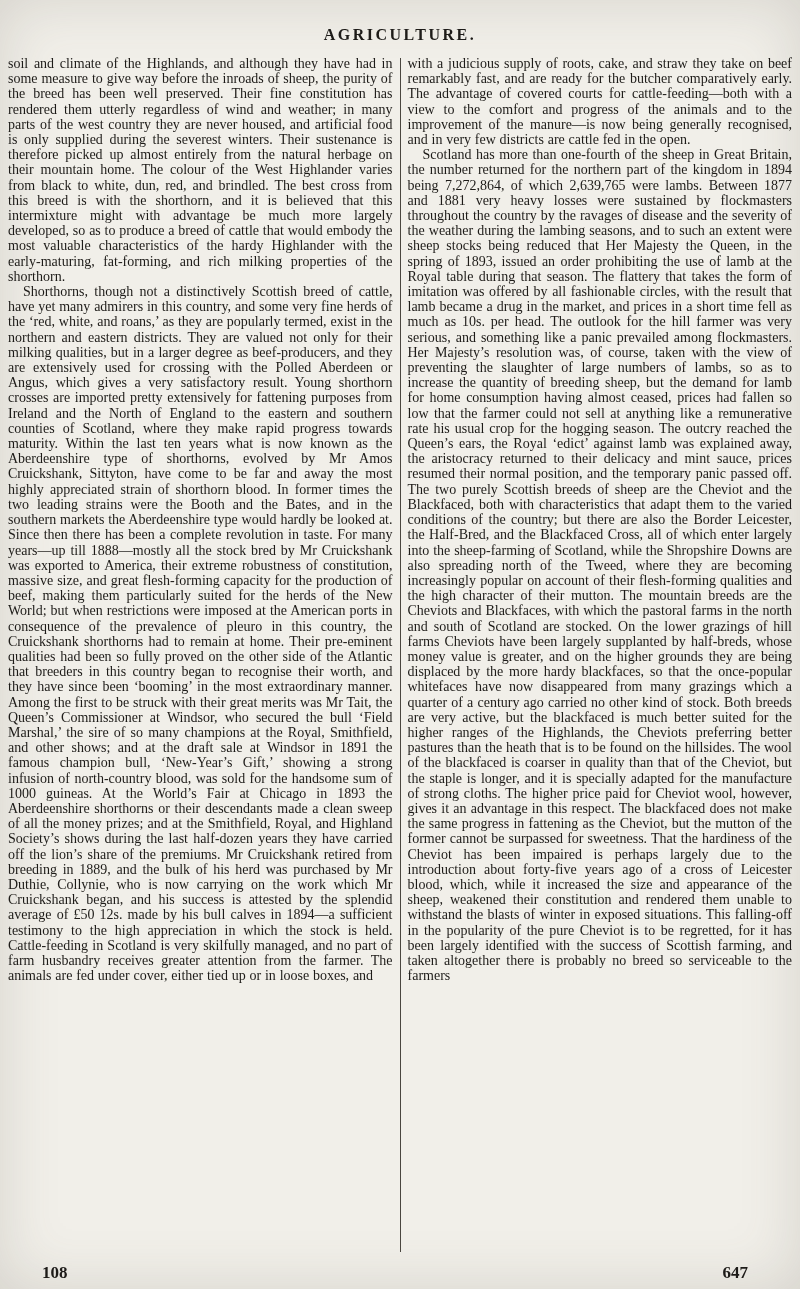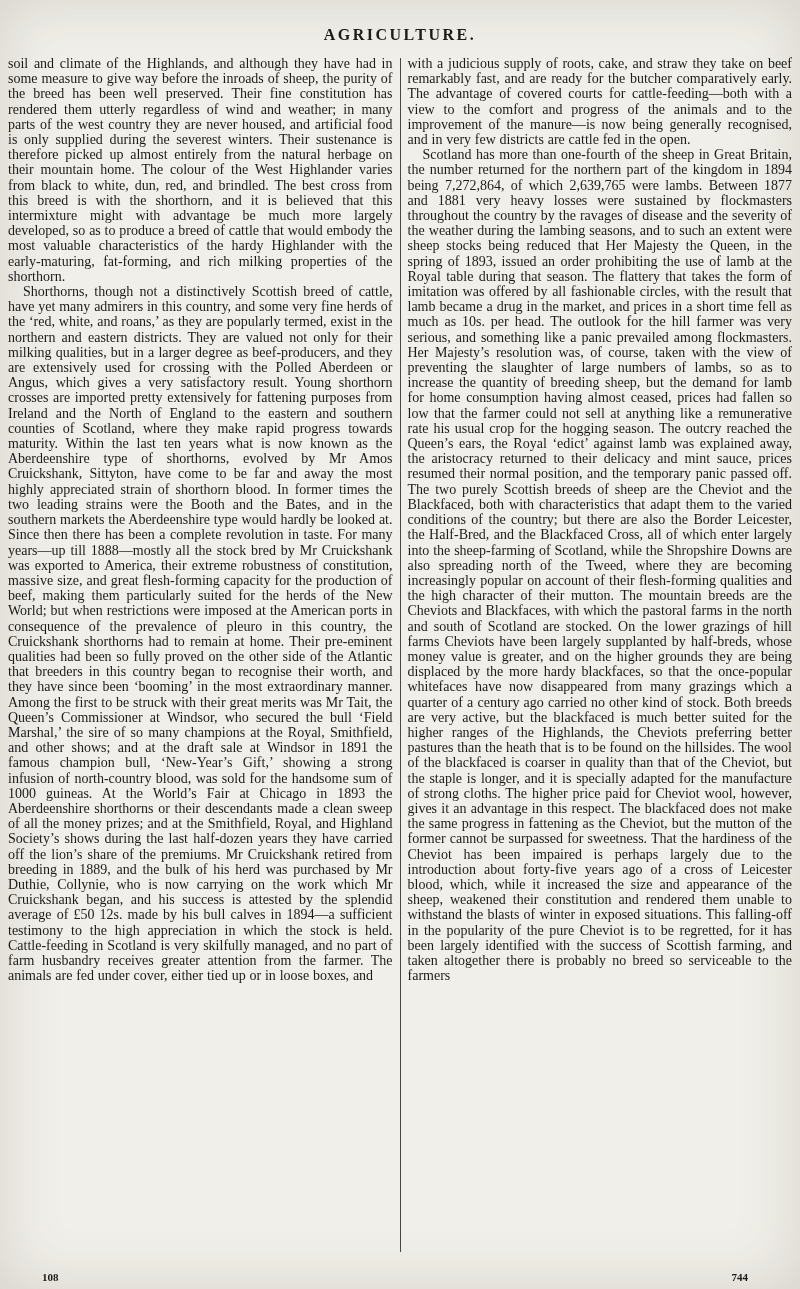--- a/index.html
+++ b/index.html
@@ -57,21 +57,21 @@
     text-indent: 15px;
   }
   .footer {
     position: absolute;
     bottom: 6px;
     left: 0;
     right: 0;
     display: flex;
     justify-content: space-between;
     padding: 0 52px 0 42px;
-    font-size: 11px;
+    font-size: 17px;
     font-weight: bold;
   }
 </style>
 </head>
 <body>
 
 <div class="page">
 
   <div class="running-head">AGRICULTURE.</div>
 
@@ -82,16 +82,16 @@
       </div>
     <div class="divider"></div>
     <div class="column column-right">
         <p>with a judicious supply of roots, cake, and straw they take on beef remarkably fast, and are ready for the butcher comparatively early.  The advantage of covered courts for cattle-feeding—both with a view to the comfort and progress of the animals and to the improvement of the manure—is now being generally recognised, and in very few districts are cattle fed in the open.</p>
         <p>Scotland has more than one-fourth of the sheep in Great Britain, the number returned for the northern part of the kingdom in 1894 being 7,272,864, of which 2,639,765 were lambs.  Between 1877 and 1881 very heavy losses were sustained by flockmasters throughout the country by the ravages of disease and the severity of the weather during the lambing seasons, and to such an extent were sheep stocks being reduced that Her Majesty the Queen, in the spring of 1893, issued an order prohibiting the use of lamb at the Royal table during that season.  The flattery that takes the form of imitation was offered by all fashionable circles, with the result that lamb became a drug in the market, and prices in a short time fell as much as 10s. per head.  The outlook for the hill farmer was very serious, and something like a panic prevailed among flockmasters.  Her Majesty’s resolution was, of course, taken with the view of preventing the slaughter of large numbers of lambs, so as to increase the quantity of breeding sheep, but the demand for lamb for home consumption having almost ceased, prices had fallen so low that the farmer could not sell at anything like a remunerative rate his usual crop for the hogging season.  The outcry reached the Queen’s ears, the Royal ‘edict’ against lamb was explained away, the aristocracy returned to their delicacy and mint sauce, prices resumed their normal position, and the temporary panic passed off.  The two purely Scottish breeds of sheep are the Cheviot and the Blackfaced, both with characteristics that adapt them to the varied conditions of the country; but there are also the Border Leicester, the Half-Bred, and the Blackfaced Cross, all of which enter largely into the sheep-farming of Scotland, while the Shropshire Downs are also spreading north of the Tweed, where they are becoming increasingly popular on account of their flesh-forming qualities and the high character of their mutton.  The mountain breeds are the Cheviots and Blackfaces, with which the pastoral farms in the north and south of Scotland are stocked.  On the lower grazings of hill farms Cheviots have been largely supplanted by half-breds, whose money value is greater, and on the higher grounds they are being displaced by the more hardy blackfaces, so that the once-popular whitefaces have now disappeared from many grazings which a quarter of a century ago carried no other kind of stock.  Both breeds are very active, but the blackfaced is much better suited for the higher ranges of the Highlands, the Cheviots preferring better pastures than the heath that is to be found on the hillsides.  The wool of the blackfaced is coarser in quality than that of the Cheviot, but the staple is longer, and it is specially adapted for the manufacture of strong cloths.  The higher price paid for Cheviot wool, however, gives it an advantage in this respect.  The blackfaced does not make the same progress in fattening as the Cheviot, but the mutton of the former cannot be surpassed for sweetness.  That the hardiness of the Cheviot has been impaired is perhaps largely due to the introduction about forty-five years ago of a cross of Leicester blood, which, while it increased the size and appearance of the sheep, weakened their constitution and rendered them unable to withstand the blasts of winter in exposed situations.  This falling-off in the popularity of the pure Cheviot is to be regretted, for it has been largely identified with the success of Scottish farming, and taken altogether there is probably no breed so serviceable to the farmers</p>
       </div>
   </div>
 
   <div class="footer">
     <span>108</span>
-    <span>744</span>
+    <span>647</span>
   </div>
 
 </div>
 
 </body></html>

